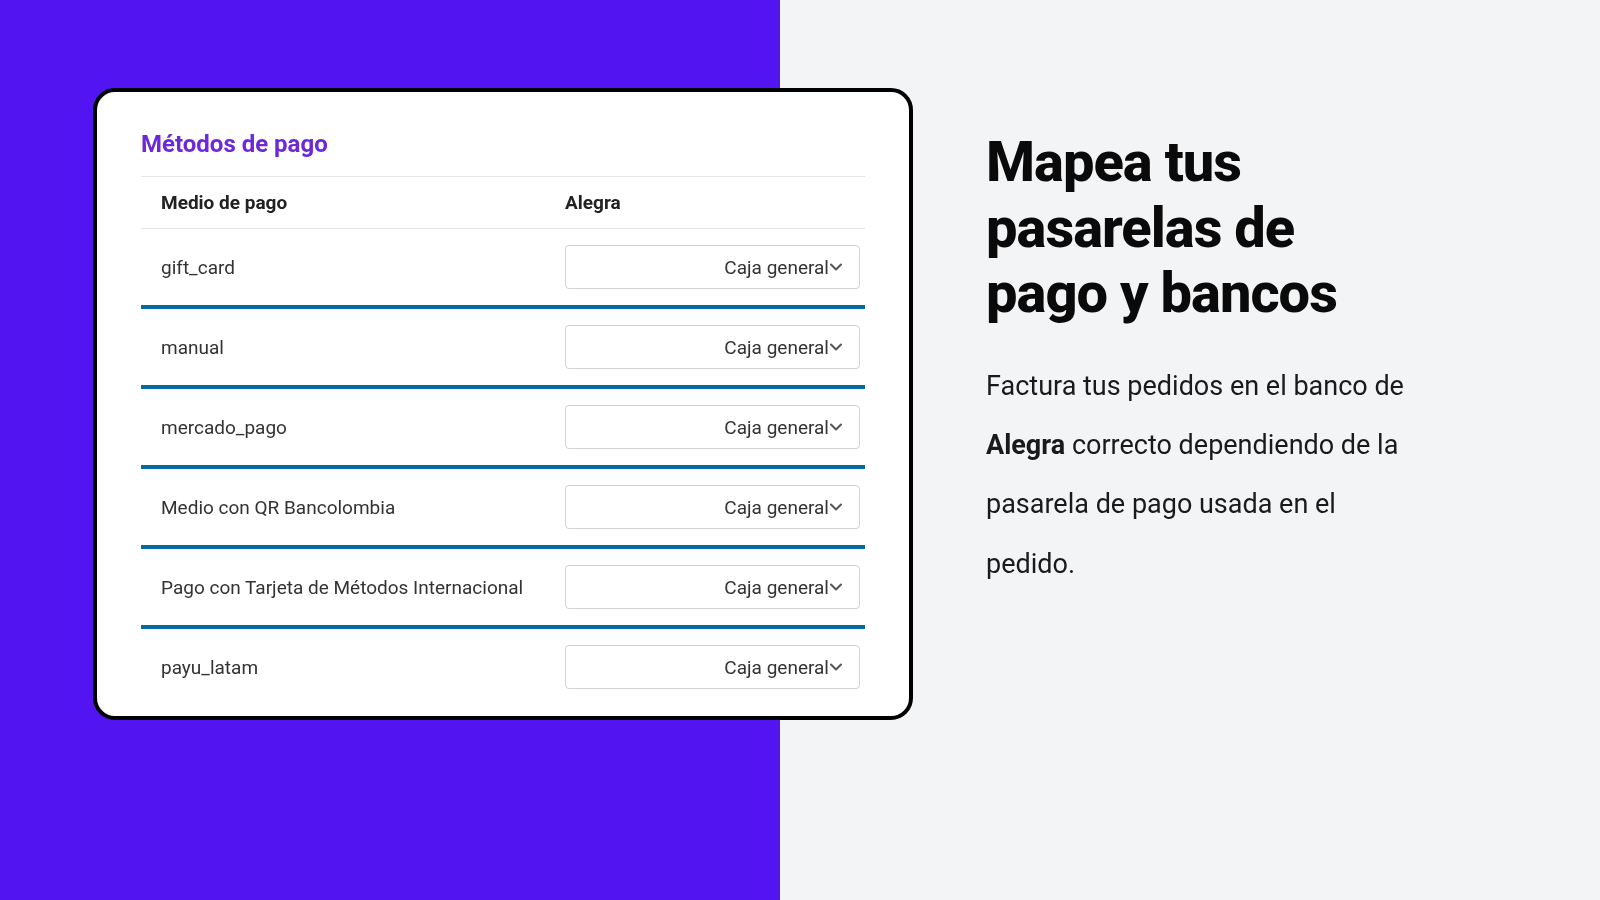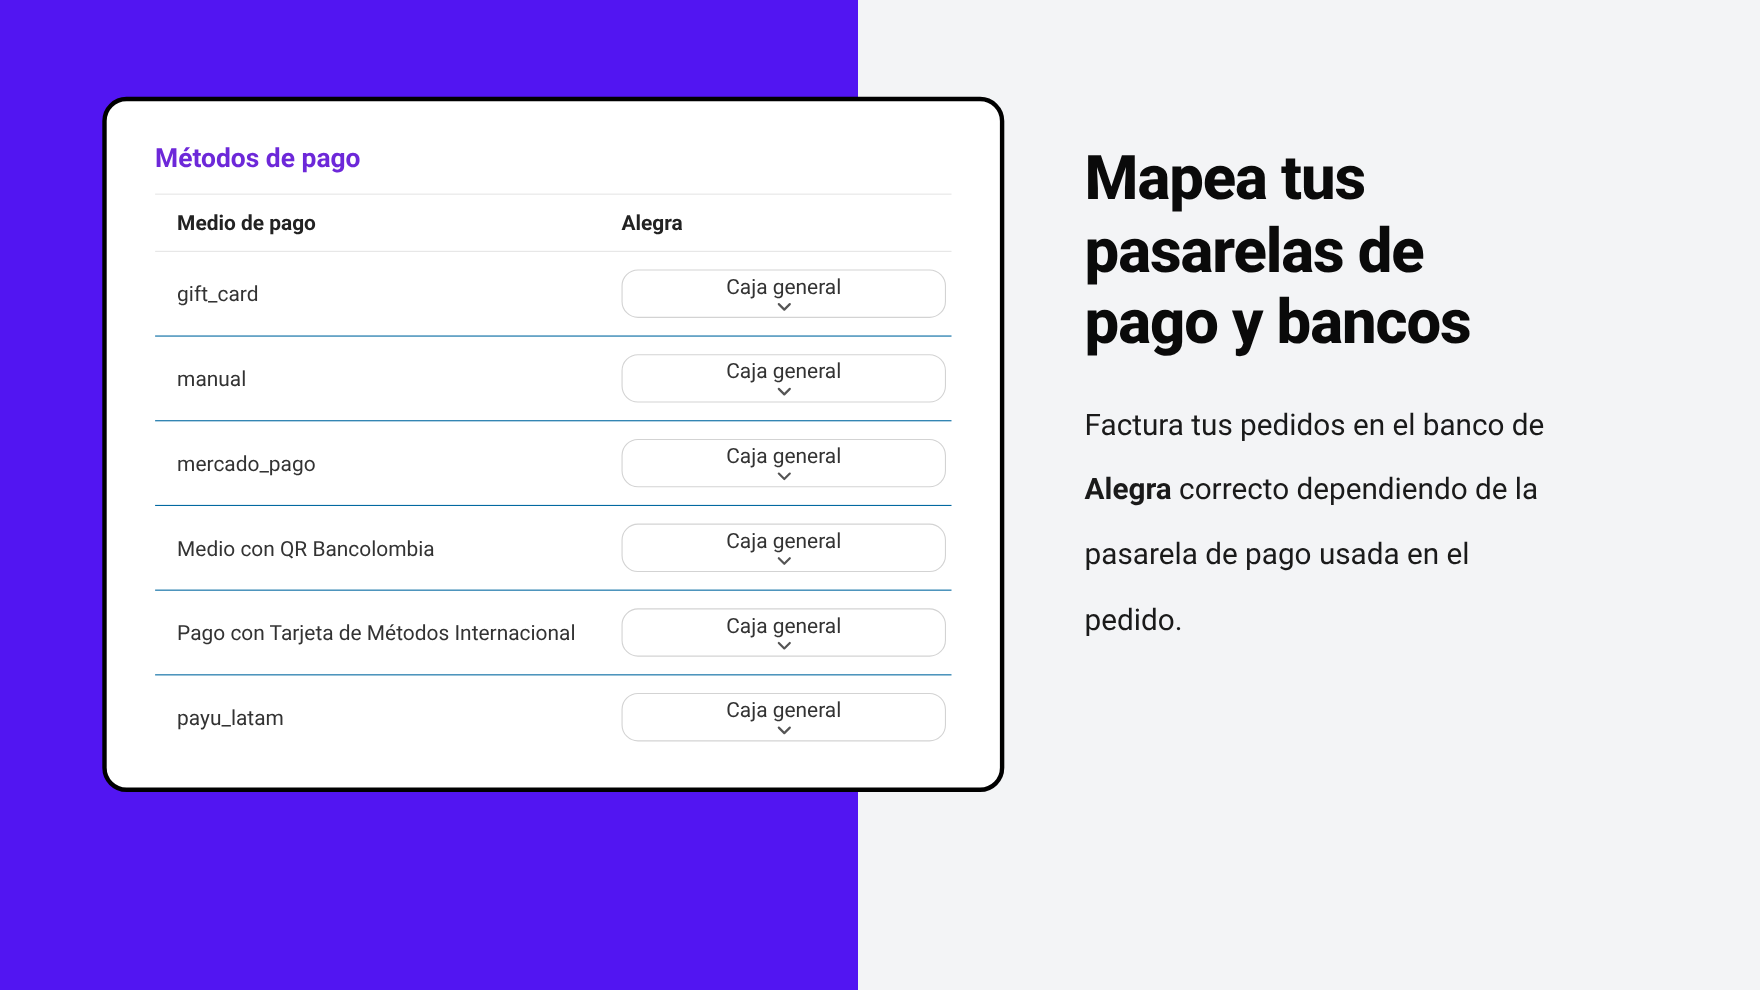--- a/index.html
+++ b/index.html
@@ -46,43 +46,42 @@
     .header-cell {
       font-size: 19px;
       font-weight: 700;
       color: #222222;
     }
     .header-cell.col-method { flex: 1 1 0; }
     .header-cell.col-bank { width: 300px; }
     .data-row {
       display: flex;
       align-items: center;
-      border-bottom: 1px solid #0369a1;
+      border-bottom: 4px solid #0369a1;
       padding: 16px 0 16px 20px;
     }
     .data-row:last-child { border-bottom: none; }
     .method-cell {
       flex: 1 1 0;
       font-size: 19px;
       color: #333333;
       padding-right: 20px;
     }
     .bank-cell { width: 300px; }
     .select-box {
       width: 295px;
       height: 44px;
       border: 1px solid #d3d3d3;
-      border-radius: 15px;
+      border-radius: 4px;
       background: #ffffff;
       display: flex;
       align-items: center;
-      justify-content: center;
+      justify-content: flex-end;
       padding: 0 16px;
       cursor: pointer;
-      flex-direction: column;
     }
     .select-value {
       font-size: 19px;
       color: #333333;
     }
     .chevron {
       width: 14px;
       height: 14px;
       flex-shrink: 0;
     }

